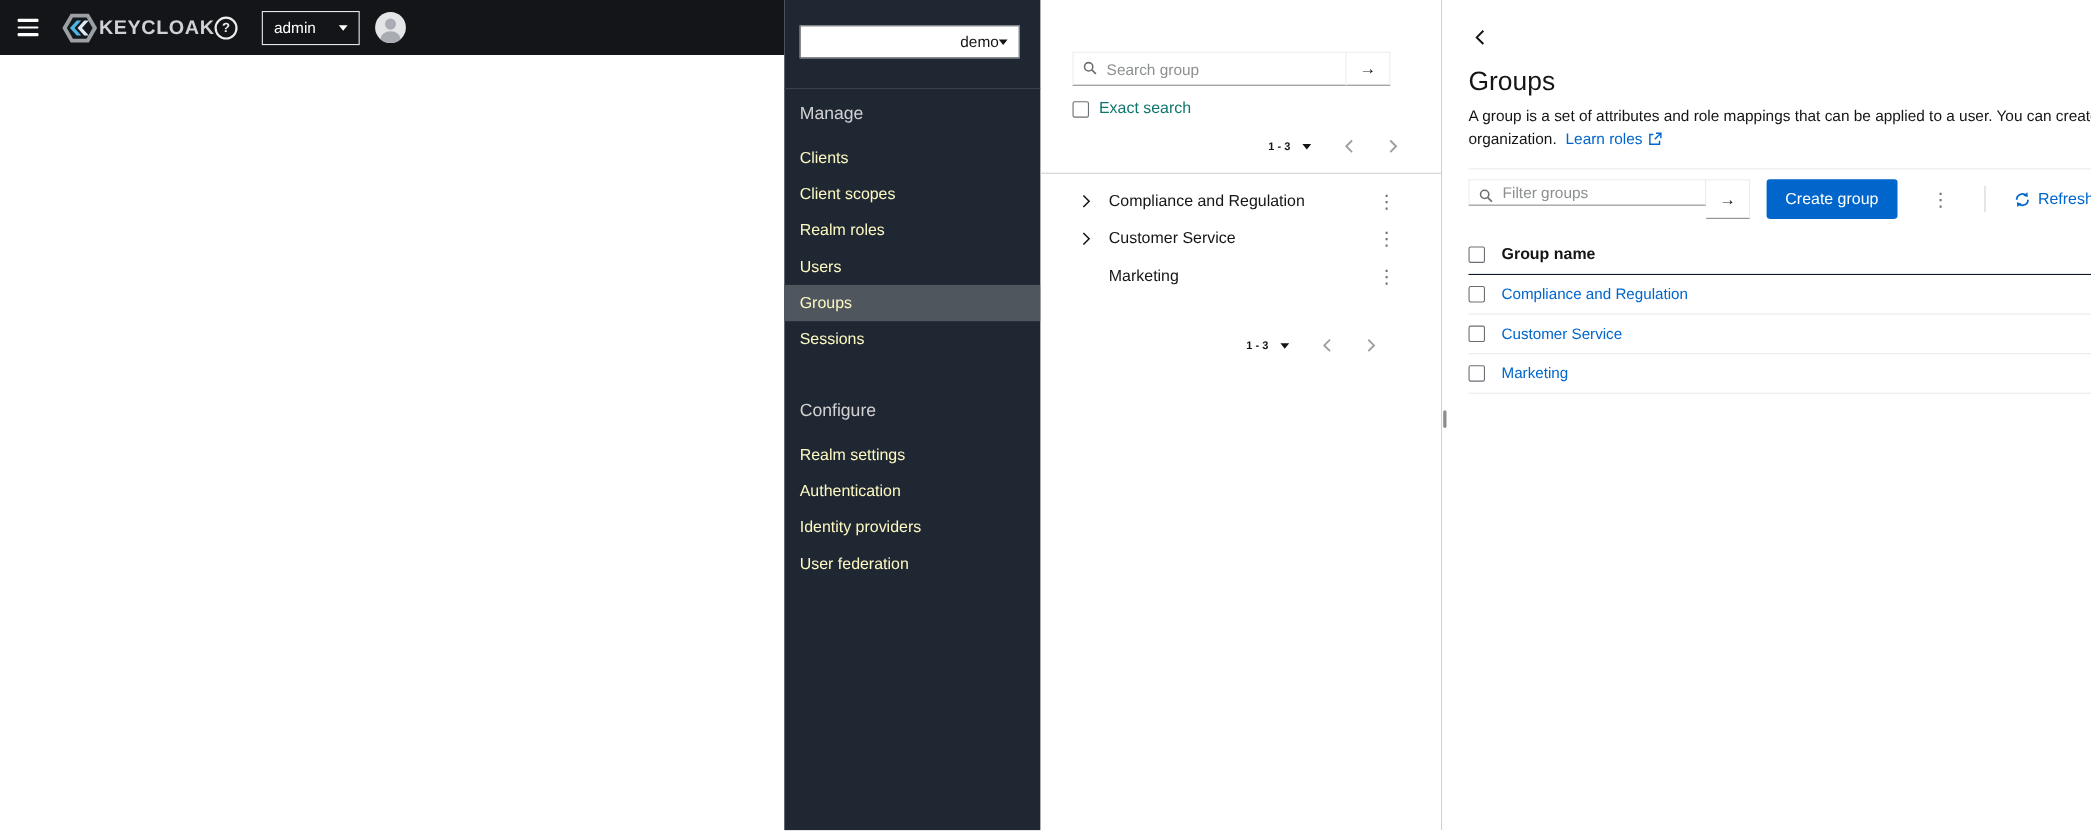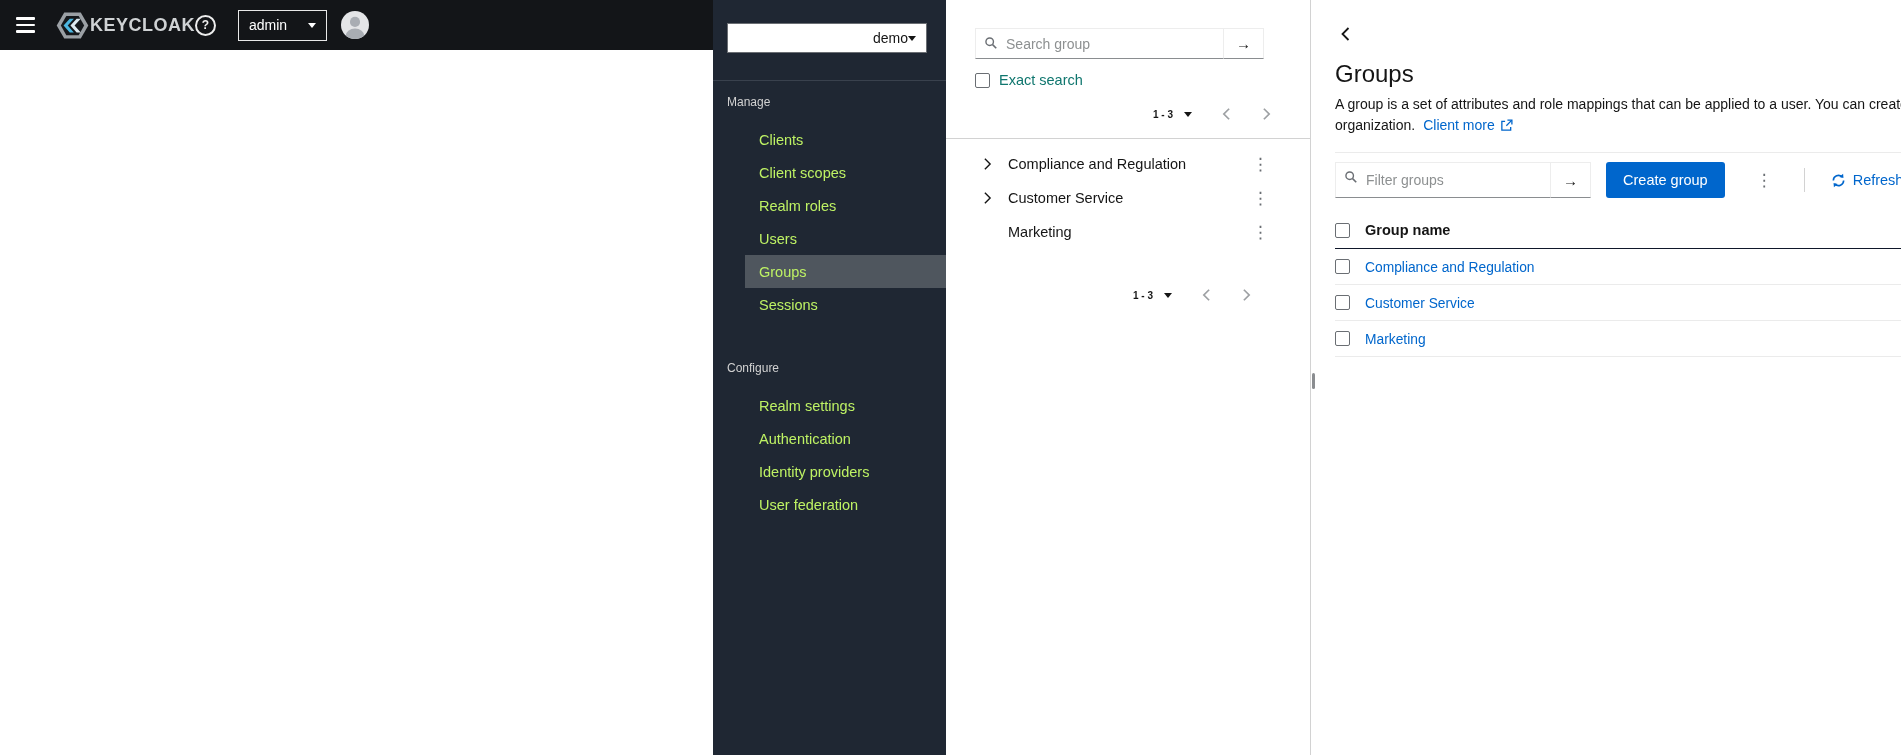--- a/index.html
+++ b/index.html
@@ -20,28 +20,28 @@
   .avatar { width:28px; height:28px; border-radius:50%; overflow:hidden; background:#e4e5e7; border:none; padding:0; cursor:pointer; display:flex; align-items:flex-end; justify-content:center; }
   .masthead-endgap { flex:0 0 344px; }
 
   
   .page-body { flex:1; display:flex; min-height:0; }
 
   
   .sidebar { flex:0 0 233px; width:233px; background:#1f2733; color:#fff; }
   .realm-select { margin:23px 19px 0 14px; height:30px; background:#fff; border:1px solid #6a6e73; display:flex; align-items:center; justify-content:flex-end; padding:0 10px; font-size:14px; color:#151515; cursor:pointer; }
   .sidebar-hr { margin-top:27px; border-top:1px solid #39414d; }
-  .nav-section-label { padding:14px 14px 0; font-size:12px; color:#d2d2d2; }
+  .nav-section-label { padding:14px 14px 0; font-size:16px; color:#d2d2d2; }
   .nav-list { list-style:none; margin-top:14px; }
-  .nav-item { height:33px; display:flex; align-items:center; padding-left:14px; font-size:14.5px; color:#bef264; cursor:pointer;margin-left:32px; }
+  .nav-item { height:33px; display:flex; align-items:center; padding-left:14px; font-size:14.5px; color:#fef9c3; cursor:pointer; }
   .nav-item.selected { background:#4f565e; }
   .nav-section.configure { margin-top:26px; }
 
   
-  .tree-panel { flex:0 0 364px; width:364px; background:#fff; padding-top:28px; }
+  .tree-panel { flex:0 0 364px; width:364px; background:#fff; padding-top:47px; }
   .search-row { display:flex; padding:0 46px 0 29px; }
   .search-box { position:relative; flex:1; height:31px; }
   .search-box input, .filter-box input { width:100%; height:100%; border:1px solid #ededed; border-bottom:1px solid #8a8d90; padding:0 8px 0 30px; font-size:14px; color:#151515; outline:none; background:#fff; }
   input::placeholder { color:#8d9091; opacity:1; }
   .search-box .magnifier, .filter-box .magnifier { position:absolute; left:9px; top:8px; }
   .arrow-btn { width:40px; background:#fff; border:1px solid #ededed; border-bottom:1px solid #8a8d90; border-left:none; font-size:15px; color:#151515; cursor:pointer; }
   .exact-row { display:flex; align-items:center; gap:9px; margin:13px 30px 0 29px; cursor:pointer; }
   .checkbox { width:15px; height:15px; background:#fff; border:1px solid #6a6e73; border-radius:2px; flex:0 0 15px; }
   .exact-label { font-size:14.5px; color:#0f766e; }
 
@@ -68,21 +68,21 @@
   .main-panel { flex:1; background:#fff; }
   .main-inner { width:940px; margin-left:20px; padding-top:24px; }
   .back-btn { background:none; border:none; color:#151515; cursor:pointer; padding:2px 5px; display:inline-flex; align-items:center; }
   .page-title { margin-top:14px; font-size:24px; font-weight:400; color:#151515; }
   .desc { margin-top:6px; font-size:14px; line-height:1.5; color:#151515; max-width:920px; }
   .learn-more { color:#0066cc; text-decoration:none; margin-left:8px; white-space:nowrap; cursor:pointer; display:inline-flex; align-items:center; gap:5px; }
   .section-hr { margin-top:16px; border-top:1px solid #ebebeb; }
 
   .toolbar { display:flex; align-items:center; margin-top:9px; height:36px; }
   .filter-group { display:flex; height:36px; }
-  .filter-box { position:relative; width:216px; height:36px; }
+  .filter-box { position:relative; width:216px; height:24px; }
   .primary-btn { margin-left:15px; height:36px; padding:4px 17px; background:#0066cc; color:#fff; border:none; border-radius:3px; font-size:14.5px; cursor:pointer; }
   .toolbar-kebab { margin-left:24px; }
   .vdiv { width:1px; height:24px; background:#d2d2d2; margin-left:24px; }
   .refresh-btn { display:flex; align-items:center; gap:7px; margin-left:26px; background:none; border:none; color:#0066cc; font-size:14.5px; cursor:pointer; }
   .toolbar-pager { margin-left:auto; }
 
   .grid-table { margin-top:14px; }
   .grid-row { display:flex; align-items:center; height:36px; border-bottom:1px solid #ebebeb; }
   .grid-row.header { height:37px; border-bottom:1px solid #0f172a; }
   .cell-check { width:30px; flex:0 0 30px; display:flex; align-items:center; }
@@ -260,21 +260,21 @@
 
         <button class="back-btn">
           <svg width="11" height="16" viewBox="0 0 10 16">
               <polyline points="8,2 2,8 8,14" fill="none" stroke="currentColor" stroke-width="1.8"></polyline>
             </svg>
         </button>
 
         <h1 class="page-title">Groups</h1>
 
         <p class="desc"><span>A group is a set of attributes and role mappings that can be applied to a user. You can create, edit, and delete groups and manage their child-parent organization.</span><a class="learn-more">
-              <span>Client more</span>
+              <span>Learn roles</span>
               <svg width="13" height="13" viewBox="0 0 14 14">
                 <path d="M5.5 2.5 H2 V12 H11.5 V8.5" fill="none" stroke="currentColor" stroke-width="1.4"></path>
                 <path d="M8 1.2 H12.8 V6" fill="none" stroke="currentColor" stroke-width="1.4"></path>
                 <line x1="12.5" y1="1.5" x2="6.8" y2="7.2" stroke="currentColor" stroke-width="1.4"></line>
               </svg>
             </a></p>
 
         <div class="section-hr"></div>
 
         <div class="toolbar">

